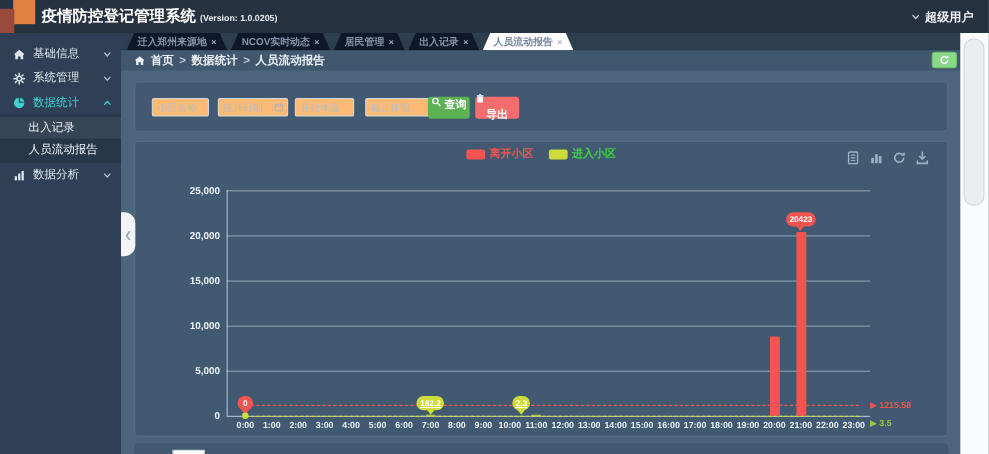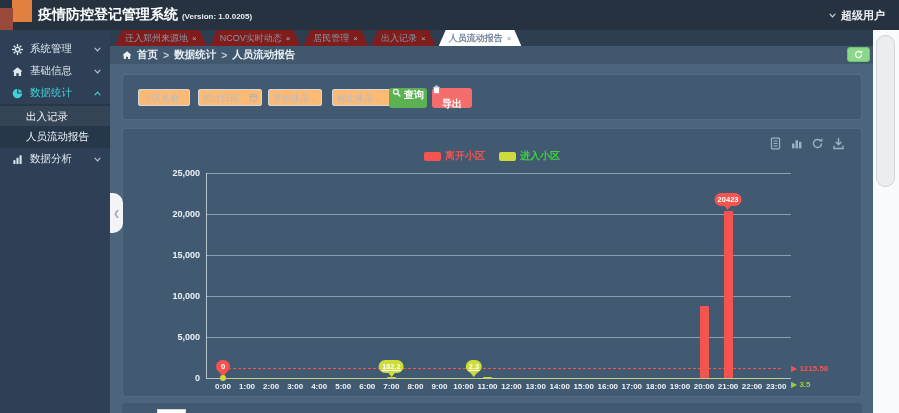--- a/index.html
+++ b/index.html
@@ -23,21 +23,21 @@
   .menu-item .m-chev { width:9px; height:9px; color:#b9c4cf; }
   .menu-item.active { color:#41d0d5; }
   .menu-item.active .m-chev { color:#41d0d5; }
   .submenu { background:#27374a; padding:2px 0; }
   .submenu-item { height:20px; line-height:20px; padding-left:26px; color:#eef3f8; font-size:10.5px; cursor:pointer; white-space:nowrap; }
   .submenu-item.hl { background:rgba(255,255,255,0.07); }
 
   
   #tabstrip { position:absolute; left:110px; top:30px; width:763px; height:16px; background:#2d3e50; z-index:10; }
   #tab-bar { position:absolute; left:5px; bottom:0; display:flex; align-items:flex-end; }
-  .tab { height:16px; line-height:16px; margin-right:3px; text-align:center; font-size:9px; color:#8795a8; background:#7f1d1d; clip-path:polygon(7px 0,calc(100% - 7px) 0,100% 100%,0 100%); padding:0 10px; white-space:nowrap; cursor:pointer; }
+  .tab { height:16px; line-height:16px; margin-right:3px; text-align:center; font-size:9px; color:#8795a8; background:#0f172a; clip-path:polygon(7px 0,calc(100% - 7px) 0,100% 100%,0 100%); padding:0 10px; white-space:nowrap; cursor:pointer;font-weight:bold; }
   .tab .tab-x { margin-left:4px; font-size:8px; color:#a9b3bf; }
   .tab.active { background:#ffffff; color:#76879c; font-weight:bold; }
 
   
   #breadcrumb-bar { position:absolute; left:110px; top:46px; width:763px; height:18px; background:#40576e; z-index:10; }
   #breadcrumb { position:absolute; left:12px; top:2px; display:flex; align-items:center; gap:5px; color:#e9eff5; font-size:10.5px; font-weight:bold; }
   #breadcrumb .icon { width:10px; height:10px; color:#e9eff5; }
   .crumb-sep { color:#c3cdd8; font-weight:bold; }
   #refresh-btn { position:absolute; left:737px; top:1px; width:23px; height:15px; background:#8bd88b; border:1px solid #6cc46c; border-radius:3px; display:flex; align-items:center; justify-content:center; color:#ffffff; cursor:pointer; }
   #refresh-btn .icon { width:9px; height:9px; }
@@ -47,21 +47,21 @@
   .f-input { position:absolute; top:14px; height:17px; border:1px solid #d4d8dd; border-radius:2px; background:#fdba74; font-size:9px; padding:0 4px; color:#445; font-family:"Liberation Sans","DejaVu Sans",sans-serif; }
   .f-input::placeholder { color:#b4bcc4; }
   .date-icon { position:absolute; top:18px; width:9px; height:9px; color:#aab2ba; pointer-events:none; }
   .f-btn { position:absolute; top:13px; height:20px; border:none; border-radius:3px; color:#fff; font-size:10px; font-weight:bold; display:flex; justify-content:center; gap:3px; cursor:pointer; font-family:"Liberation Sans","DejaVu Sans",sans-serif; }
   .f-btn .icon { width:9px; height:9px; }
   #search-btn { left:266px; width:38px; background:#5cb253; }
   #export-btn { left:309px; width:40px; background:#f56c6c;flex-direction:column; }
 
   
   #chart-panel { position:absolute; left:122px; top:128px; width:740px; height:269px; background:#415a72; border:1px solid rgba(150,170,190,0.22); border-radius:4px; z-index:5; }
-  #legend { position:absolute; left:50%; transform:translateX(-50%); top:20px; display:flex; gap:14px; }
+  #legend { position:absolute; left:50%; transform:translateX(-50%); top:4px; display:flex; gap:14px; }
   .legend-item { display:flex; align-items:center; gap:4px; font-size:10px; font-weight:bold; cursor:pointer; }
   .legend-swatch { width:17px; height:9px; border-radius:2px; }
   #toolbox { position:absolute; right:16px; top:8px; display:flex; gap:8px; }
   .tool-icon { width:13px; height:13px; color:#9fb0c0; cursor:pointer; }
   #plot { position:absolute; left:0; top:0; width:740px; height:269px; }
   .gridline { position:absolute; height:1px; background:rgba(218,228,238,0.5); }
   .y-axis-line { position:absolute; width:1px; background:rgba(218,228,238,0.75); }
   .y-label { position:absolute; width:46px; text-align:right; font-size:9px; font-weight:bold; color:#eef3f8; }
   .x-label { position:absolute; width:32px; text-align:center; font-size:8px; font-weight:bold; color:#eef3f8; }
   .bar { position:absolute; border-radius:1px 1px 0 0; }
@@ -103,45 +103,45 @@
         </span>
       <span>超级用户</span>
     </div>
   </div>
 
   <div id="sidebar">
     <div id="sidebar-menu" style="padding-top:8px;">
         <div class="menu-item">
           <span class="icon m-icon">
             <svg viewBox="0 0 16 16" fill="currentColor">
+              <path d="M8 1.8 14.6 7.4 13.2 9V14.5H9.7V10.6H6.3V14.5H2.8V9L1.4 7.4Z"></path>
+            </svg>
+          </span>
+          <span class="m-label">基础信息</span>
+          <span class="icon m-chev">
+            <svg viewBox="0 0 16 16" fill="none" stroke="currentColor" stroke-width="2" stroke-linecap="round">
+              <path d="M3.5 5.5 8 10.5 12.5 5.5"></path>
+            </svg>
+          </span>
+        </div>
+        <div class="menu-item">
+          <span class="icon m-icon">
+            <svg viewBox="0 0 16 16" fill="currentColor">
               <rect x="7" y="0" width="2" height="4"></rect>
               <rect x="7" y="12" width="2" height="4"></rect>
               <rect x="0" y="7" width="4" height="2"></rect>
               <rect x="12" y="7" width="4" height="2"></rect>
               <rect x="2" y="2.6" width="3.4" height="2" transform="rotate(45 3.7 3.6)"></rect>
               <rect x="10.6" y="11.4" width="3.4" height="2" transform="rotate(45 12.3 12.4)"></rect>
               <rect x="2" y="11.4" width="3.4" height="2" transform="rotate(-45 3.7 12.4)"></rect>
               <rect x="10.6" y="2.6" width="3.4" height="2" transform="rotate(-45 12.3 3.6)"></rect>
               <circle cx="8" cy="8" r="3.1" fill="none" stroke="currentColor" stroke-width="2.1"></circle>
             </svg>
           </span>
           <span class="m-label">系统管理</span>
-          <span class="icon m-chev">
-            <svg viewBox="0 0 16 16" fill="none" stroke="currentColor" stroke-width="2" stroke-linecap="round">
-              <path d="M3.5 5.5 8 10.5 12.5 5.5"></path>
-            </svg>
-          </span>
-        </div>
-        <div class="menu-item">
-          <span class="icon m-icon">
-            <svg viewBox="0 0 16 16" fill="currentColor">
-              <path d="M8 1.8 14.6 7.4 13.2 9V14.5H9.7V10.6H6.3V14.5H2.8V9L1.4 7.4Z"></path>
-            </svg>
-          </span>
-          <span class="m-label">基础信息</span>
           <span class="icon m-chev">
             <svg viewBox="0 0 16 16" fill="none" stroke="currentColor" stroke-width="2" stroke-linecap="round">
               <path d="M3.5 5.5 8 10.5 12.5 5.5"></path>
             </svg>
           </span>
         </div>
         <div class="menu-item active">
           <span class="icon m-icon">
             <svg viewBox="0 0 16 16" fill="currentColor">
               <path d="M7.4 8V1.2A6.9 6.9 0 1 0 14.8 8Z"></path>

